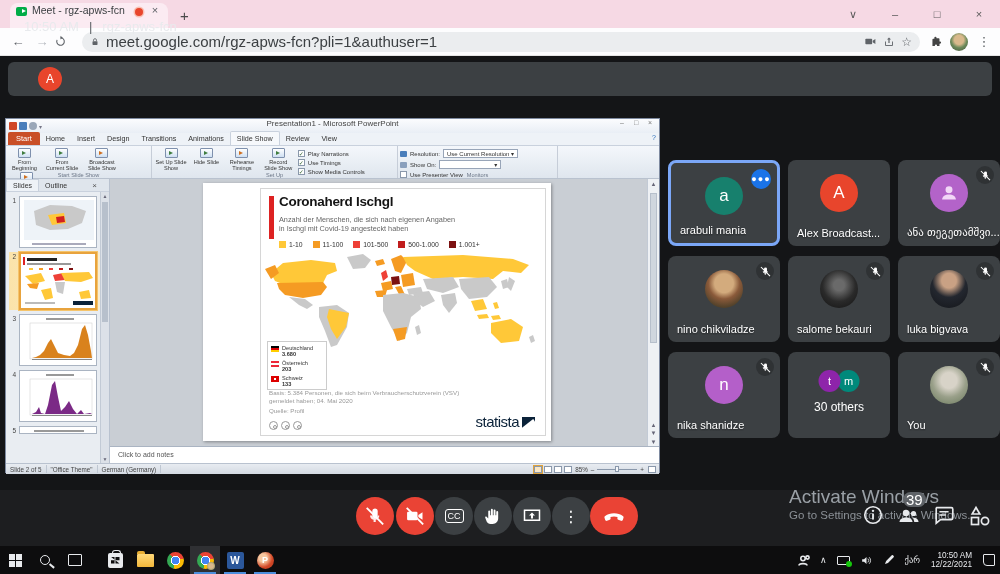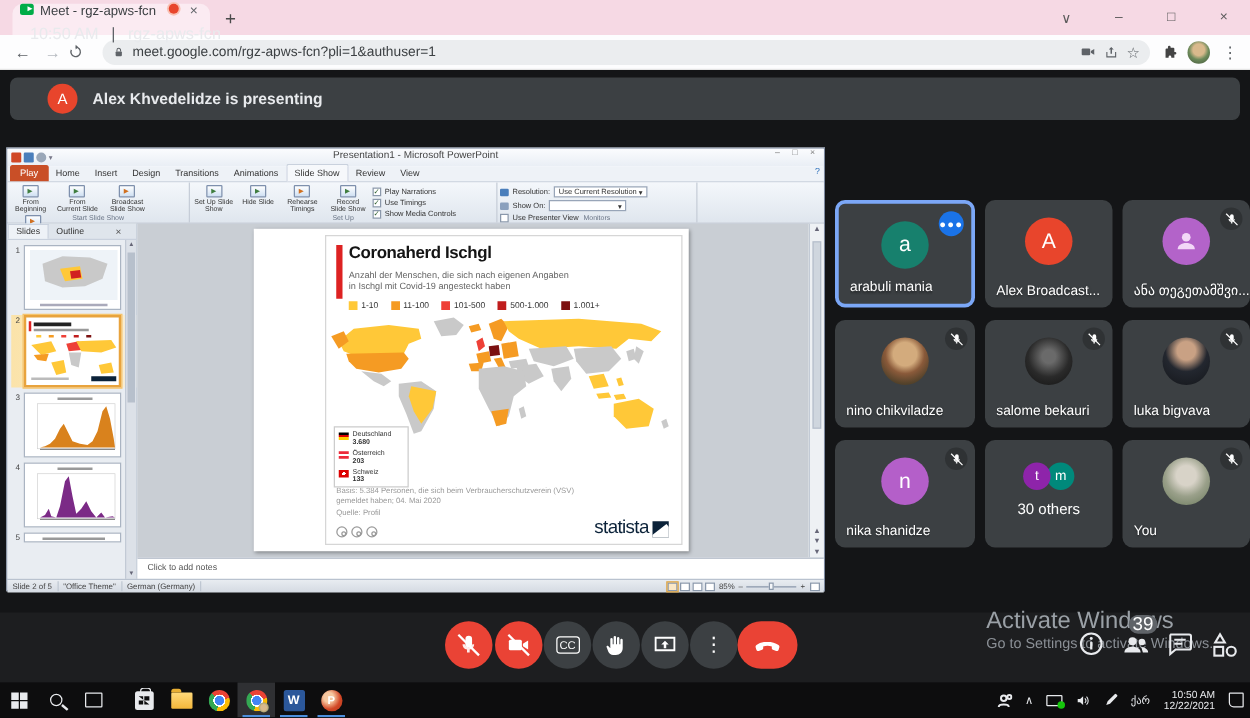--- a/index.html
+++ b/index.html
@@ -1,33 +1,33 @@
 <!DOCTYPE html>
 <html><head>
 <meta charset="utf-8">
 <style>
 *{margin:0;padding:0;box-sizing:border-box}
 body{font-family:"Liberation Sans","DejaVu Sans",sans-serif;background:#000}
 #screen{position:relative;width:1000px;height:574px;background:#141517;overflow:hidden}
 
 .tabstrip{position:absolute;left:0;top:0;width:1000px;height:28px;background:#f6d9e4;display:flex;align-items:flex-end}
-.tab{position:relative;margin-left:10px;width:158px;height:25px;background:#fbebf2;border-radius:8px 8px 0 0;display:flex;align-items:flex-start;padding:0 6px;gap:5px}
+.tab{position:relative;margin-left:10px;width:158px;height:25px;background:#fbebf2;border-radius:8px 8px 0 0;display:flex;align-items:flex-end;padding:12px 6px;gap:5px}
 .tab-title{font-size:10.5px;color:#3c4043;white-space:nowrap;overflow:hidden;flex:1}
 .meetfav{width:11px;height:9px;background:#00ac47;border-radius:2px;position:relative;flex:none}
 .meetfav::after{content:"";position:absolute;right:1px;top:2px;border-left:4px solid #fff;border-top:2.5px solid transparent;border-bottom:2.5px solid transparent}
 .recdot{width:8px;height:8px;border-radius:50%;background:#e8452c;box-shadow:0 0 0 1.5px #f8c1b5;flex:none}
 .tclose{font-size:11px;color:#5f6368;width:14px;text-align:center;flex:none}
 .newtab{font-size:15px;color:#4a4a4a;margin:0 0 4px 12px}
 .winbtns{position:absolute;right:0;top:0;height:28px;display:flex;align-items:center}
 .winbtn{width:42px;text-align:center;font-size:11px;color:#5a5a5a}
 .toolbar{position:absolute;left:0;top:28px;width:1000px;height:28px;background:#fdfdfe;display:flex;align-items:center;border-bottom:1px solid #e5e5e5}
 .navg{font-size:13px;color:#5f6368;width:24px;text-align:center}
 .navg.dis{color:#b6bac0}
 .urlpill{height:20px;width:838px;margin-left:4px;background:#ebedef;border-radius:10px;display:flex;align-items:center;padding:0 8px;gap:6px}
-.url{font-size:11px;color:#3c4043;flex:1;white-space:nowrap;overflow:hidden}
+.url{font-size:15px;color:#3c4043;flex:1;white-space:nowrap;overflow:hidden}
 .sicon{color:#5f6368;flex:none;display:flex;align-items:center}
 .avatarbtn{width:18px;height:18px;border-radius:50%;background:radial-gradient(circle at 50% 38%,#d9b98c 0 32%,#6c8a5a 55%,#43523a);margin-left:7px;flex:none}
 
 .banner{position:absolute;left:8px;top:62px;width:984px;height:34px;background:#3c4043;border-radius:6px;display:flex;align-items:center}
 .bavatar{width:24px;height:24px;border-radius:50%;background:#e8452c;color:#fff;font-size:12px;display:flex;align-items:center;justify-content:center;margin-left:30px}
 .btext{color:#e8eaed;font-size:12.5px;font-weight:bold;margin-left:66px}
 .tile{position:absolute;background:#3c4043;border-radius:8px;overflow:hidden}
 .tile.sel{border:3px solid #7ba7f7}
 .tname{position:absolute;left:9px;bottom:7px;color:#fff;font-size:11px;font-weight:500;white-space:nowrap;max-width:92%;overflow:hidden;text-shadow:0 1px 2px rgba(0,0,0,.5)}
 .tav{position:absolute;left:50%;top:14px;transform:translateX(-50%);width:38px;height:38px;border-radius:50%;color:#fff;font-size:17px;display:flex;align-items:center;justify-content:center}
@@ -268,40 +268,39 @@
         <svg width="13" height="13" fill="#444">
           <use href="#s-puzzle"></use>
         </svg>
       </span>
     <span class="avatarbtn"></span>
     <span class="navg" style="margin-left:4px">⋮</span>
   </div>
 
   <div class="banner">
     <div class="bavatar" style="position:absolute">A</div>
-    <span class="btext">Alex Khvedelidze is presenting</span>
   </div>
 
   <div class="ppt">
     <div class="ptitle">
       <div class="qat">
         <span class="qic" style="background:#d04727"></span>
         <span class="qic" style="background:#4a7ebb"></span>
         <span class="qic" style="background:#9aa7b8;border-radius:50%"></span>
         <span style="font-size:6px;color:#778">▾</span>
       </div>
       <span class="pttext">Presentation1 - Microsoft PowerPoint</span>
       <div class="pwb">
         <span>–</span>
         <span>□</span>
         <span>×</span>
       </div>
     </div>
     <div class="ptabs">
-      <span class="ftab">Play</span>
+      <span class="ftab">Start</span>
       <span class="rtab">Home</span>
       <span class="rtab">Insert</span>
       <span class="rtab">Design</span>
       <span class="rtab">Transitions</span>
       <span class="rtab">Animations</span>
       <span class="rtab act">Slide Show</span>
       <span class="rtab">Review</span>
       <span class="rtab">View</span>
       <span class="rbhelp">?</span>
     </div>

